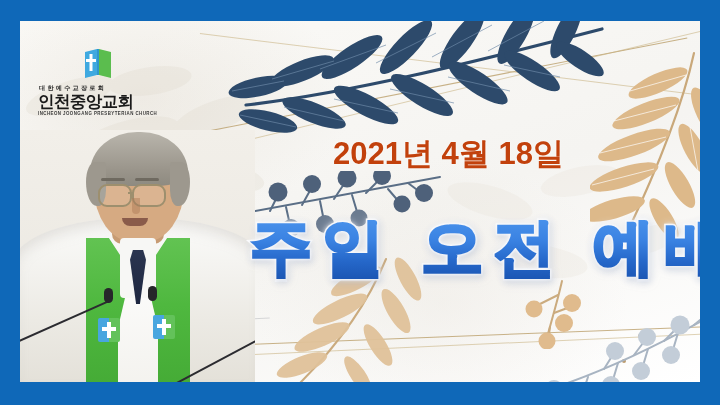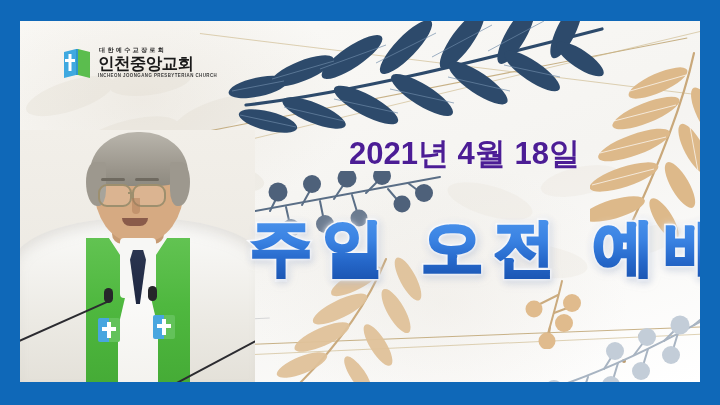--- a/index.html
+++ b/index.html
@@ -28,43 +28,42 @@
 
   
   .wm{position:absolute;pointer-events:none;opacity:.5;}
 
   
   .hairline{position:absolute;height:1px;background:#b79a62;opacity:.75;transform-origin:0 0;}
   .hairline.pale{background:#c9b484;opacity:.6;}
   .dot-tan{position:absolute;width:4px;height:4px;border-radius:50%;background:#b08a55;opacity:.85;}
 
   
-  .logo{position:absolute;left:42px;top:26px;display:flex;align-items:center;gap:6px;}
+  .logo{position:absolute;left:18px;top:26px;display:flex;align-items:center;gap:6px;flex-direction:column;}
   .logo-mark{width:30px;height:32px;flex:0 0 auto;}
   .logo-text{display:flex;flex-direction:column;line-height:1;}
   .logo-kr-small{
     font-size:6.2px;letter-spacing:2.2px;color:#2b2b2b;font-weight:700;
     margin-bottom:2px;padding-left:1px;
   }
   .logo-kr-main{
     font-size:16.5px;font-weight:900;color:#1a1a1a;letter-spacing:-0.6px;
     line-height:1;
   }
   .logo-en{
     font-size:4.4px;letter-spacing:.45px;color:#3a3a3a;font-weight:700;
     margin-top:2.5px;transform:scaleY(1.05);
   }
 
   
   .date-line{
     position:absolute;left:313px;top:112px;
-    font-size:31px;font-weight:700;color:#4c1d95;
+    font-size:31px;font-weight:700;color:#c2410c;
     letter-spacing:0px;white-space:nowrap;
     text-shadow:0 0 2px rgba(255,255,255,.9);
-    margin-left:16px;
   }
 
   
   .main-title{
     position:absolute;left:230px;top:196px;
     font-size:62px;font-weight:900;letter-spacing:10px;
     white-space:nowrap;line-height:1;
     background:linear-gradient(180deg,#4a93ec 0%,#3a82e2 38%,#2567c9 72%,#1b56b4 100%);
     -webkit-background-clip:text;background-clip:text;color:transparent;
     -webkit-text-stroke:3px rgba(255,255,255,.0);

